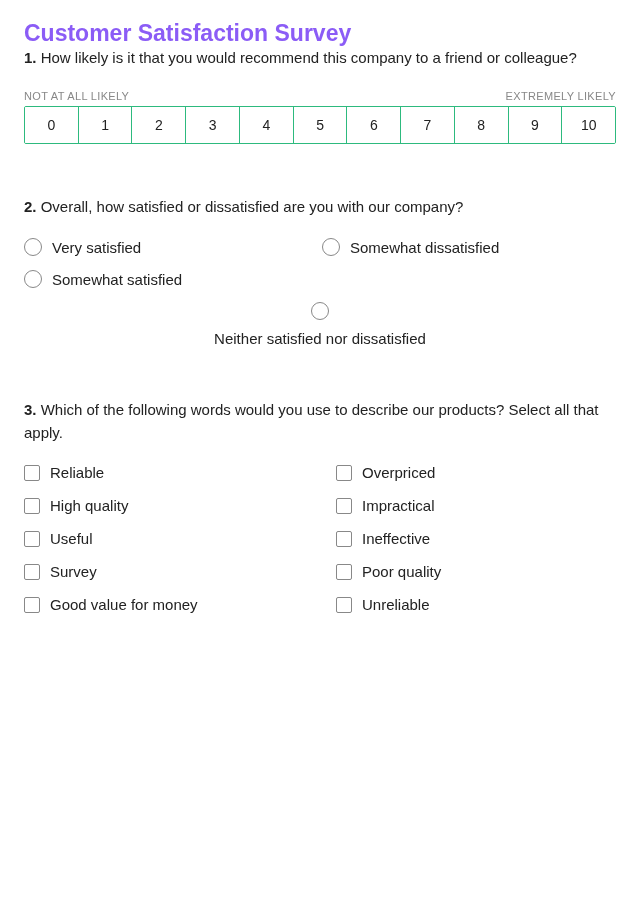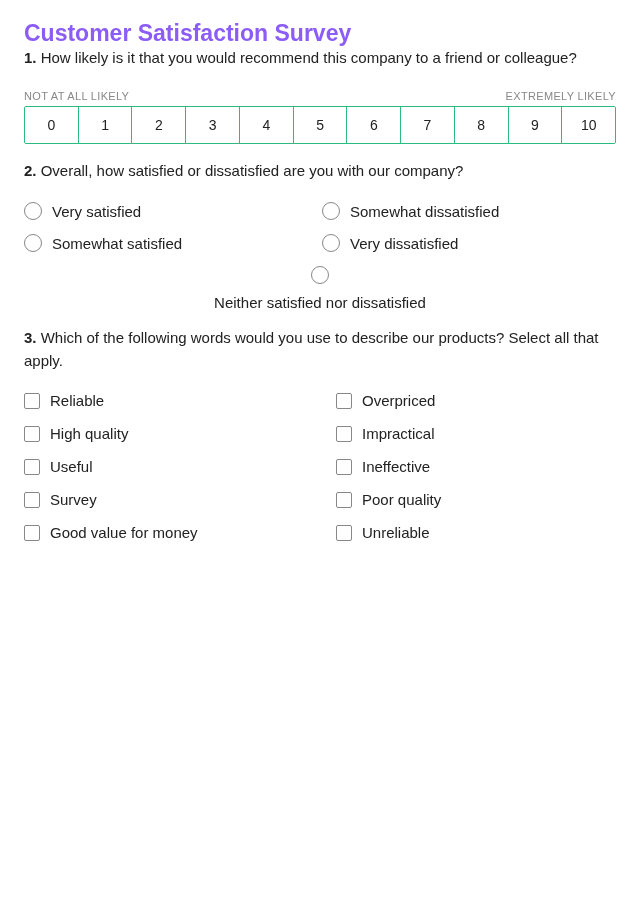--- a/index.html
+++ b/index.html
@@ -10,21 +10,21 @@
       font-size: 15px;
       padding: 20px 24px;
       max-width: 640px;
     }
     .survey-title {
       color: #8b5cf6;
       font-size: 23px;
       font-weight: bold;
     }
     .question-block {
-      margin-bottom: 16px;
+      margin-bottom: 52px;
     }
     .question-text {
       font-size: 15px;
       line-height: 1.5;
       margin-bottom: 20px;
       color: #222;
     }
     
     .nps-container {
       margin-top: 8px;
@@ -144,24 +144,20 @@
       <span>Very satisfied</span>
     </label>
     <label class="radio-item">
       <span class="radio-circle"></span>
       <span>Somewhat dissatisfied</span>
     </label>
     <label class="radio-item">
       <span class="radio-circle"></span>
       <span>Somewhat satisfied</span>
     </label>
-    <label class="radio-item">
-      <span class="radio-circle"></span>
-      <span>Very dissatisfied</span>
-    </label>
     <label class="radio-item full-width">
       <span class="radio-circle"></span>
       <span>Neither satisfied nor dissatisfied</span>
     </label>
   </div>
 </div>
 
 <div class="question-block">
   <p class="question-text"><strong>3.</strong> <span>Which of the following words would you use to describe our products? Select all that apply.</span></p>
   <div class="checkbox-grid">

